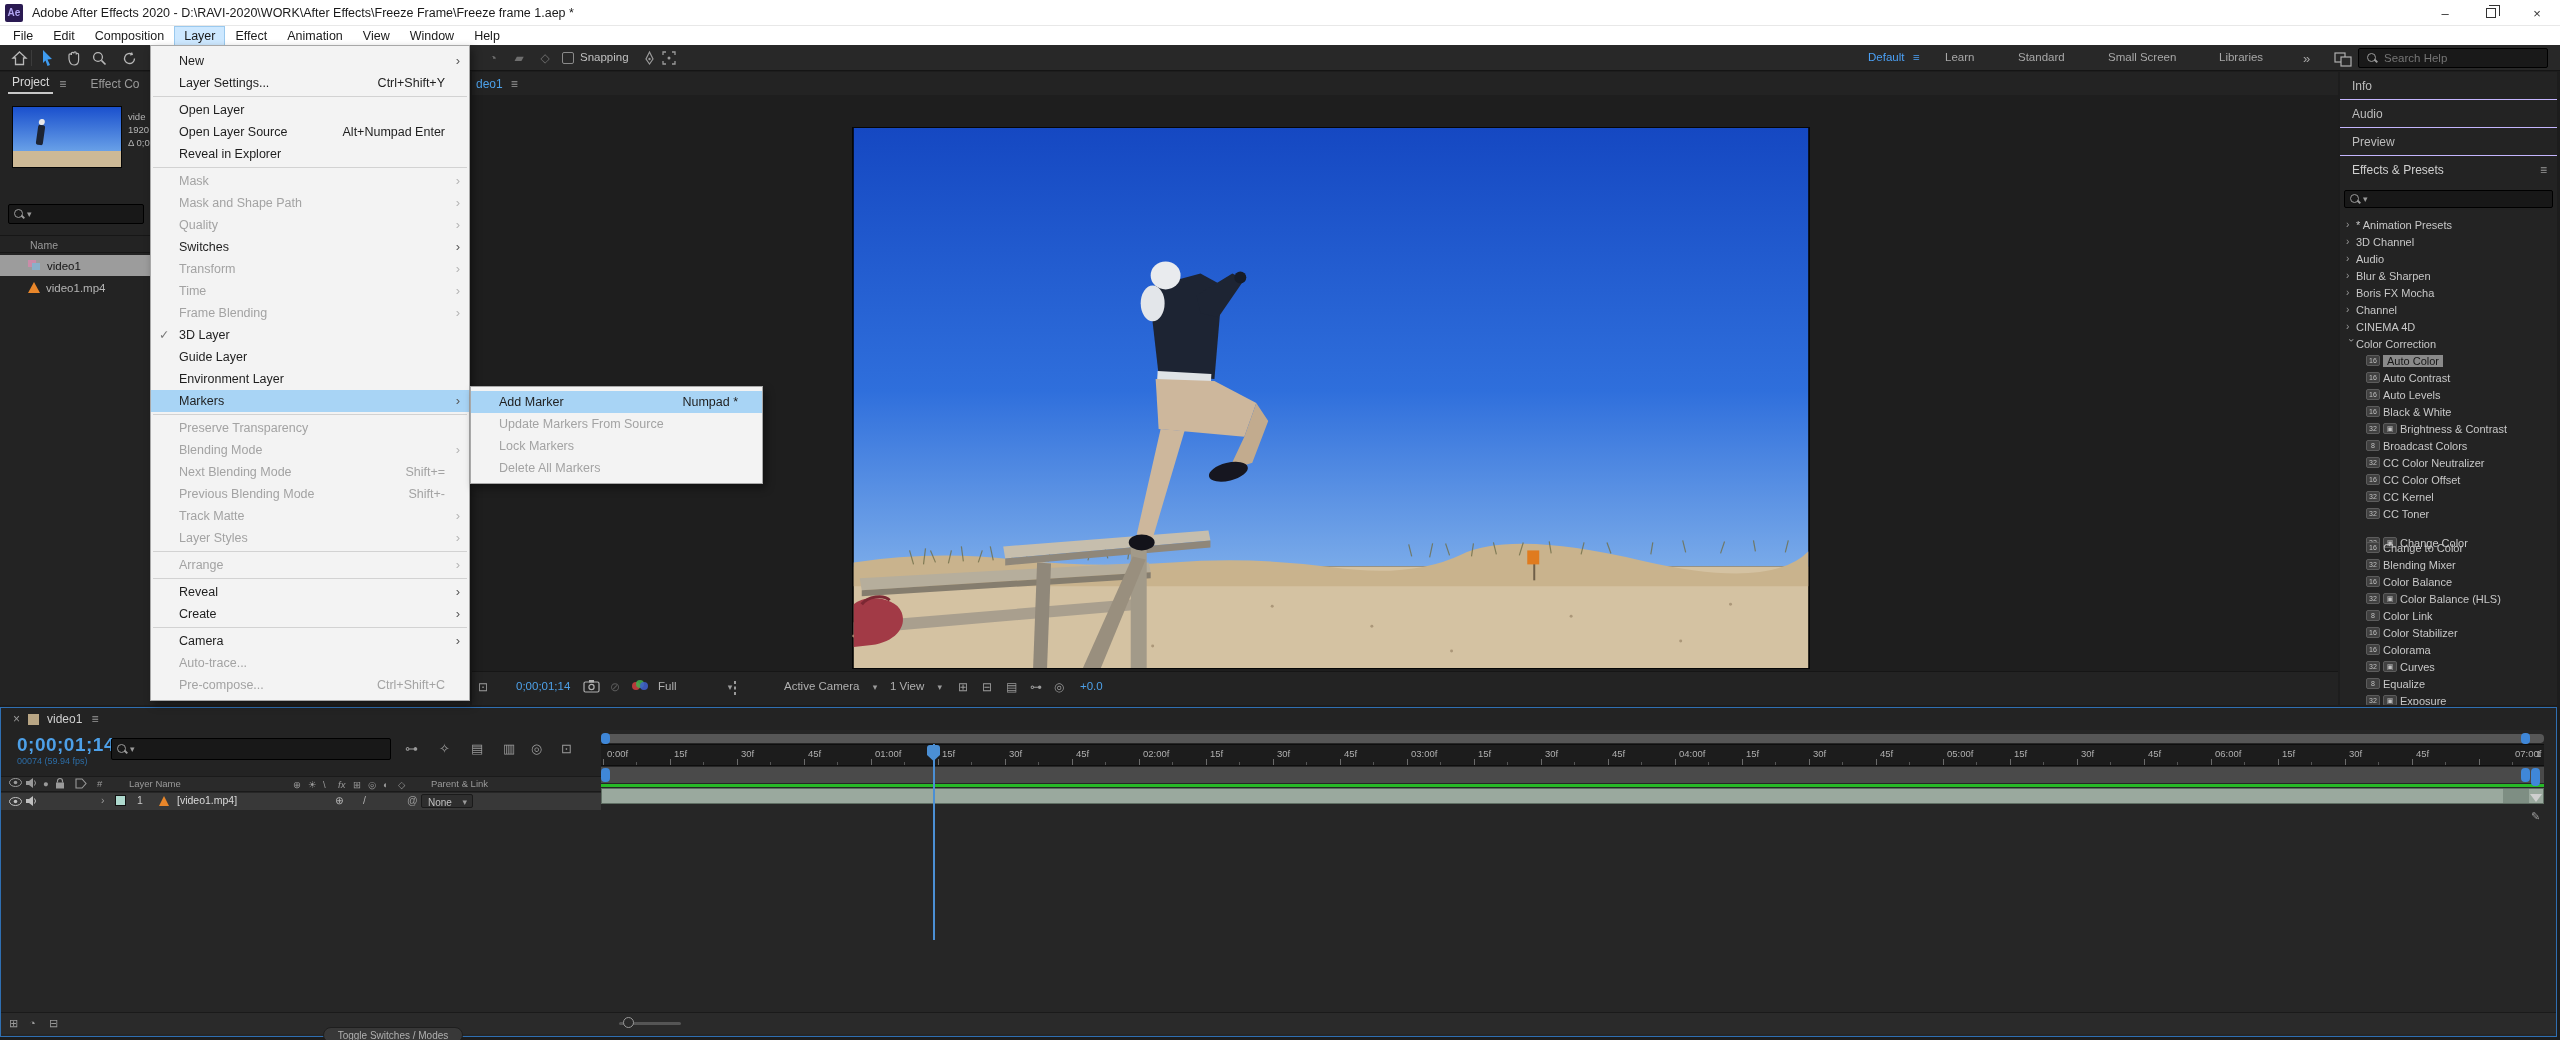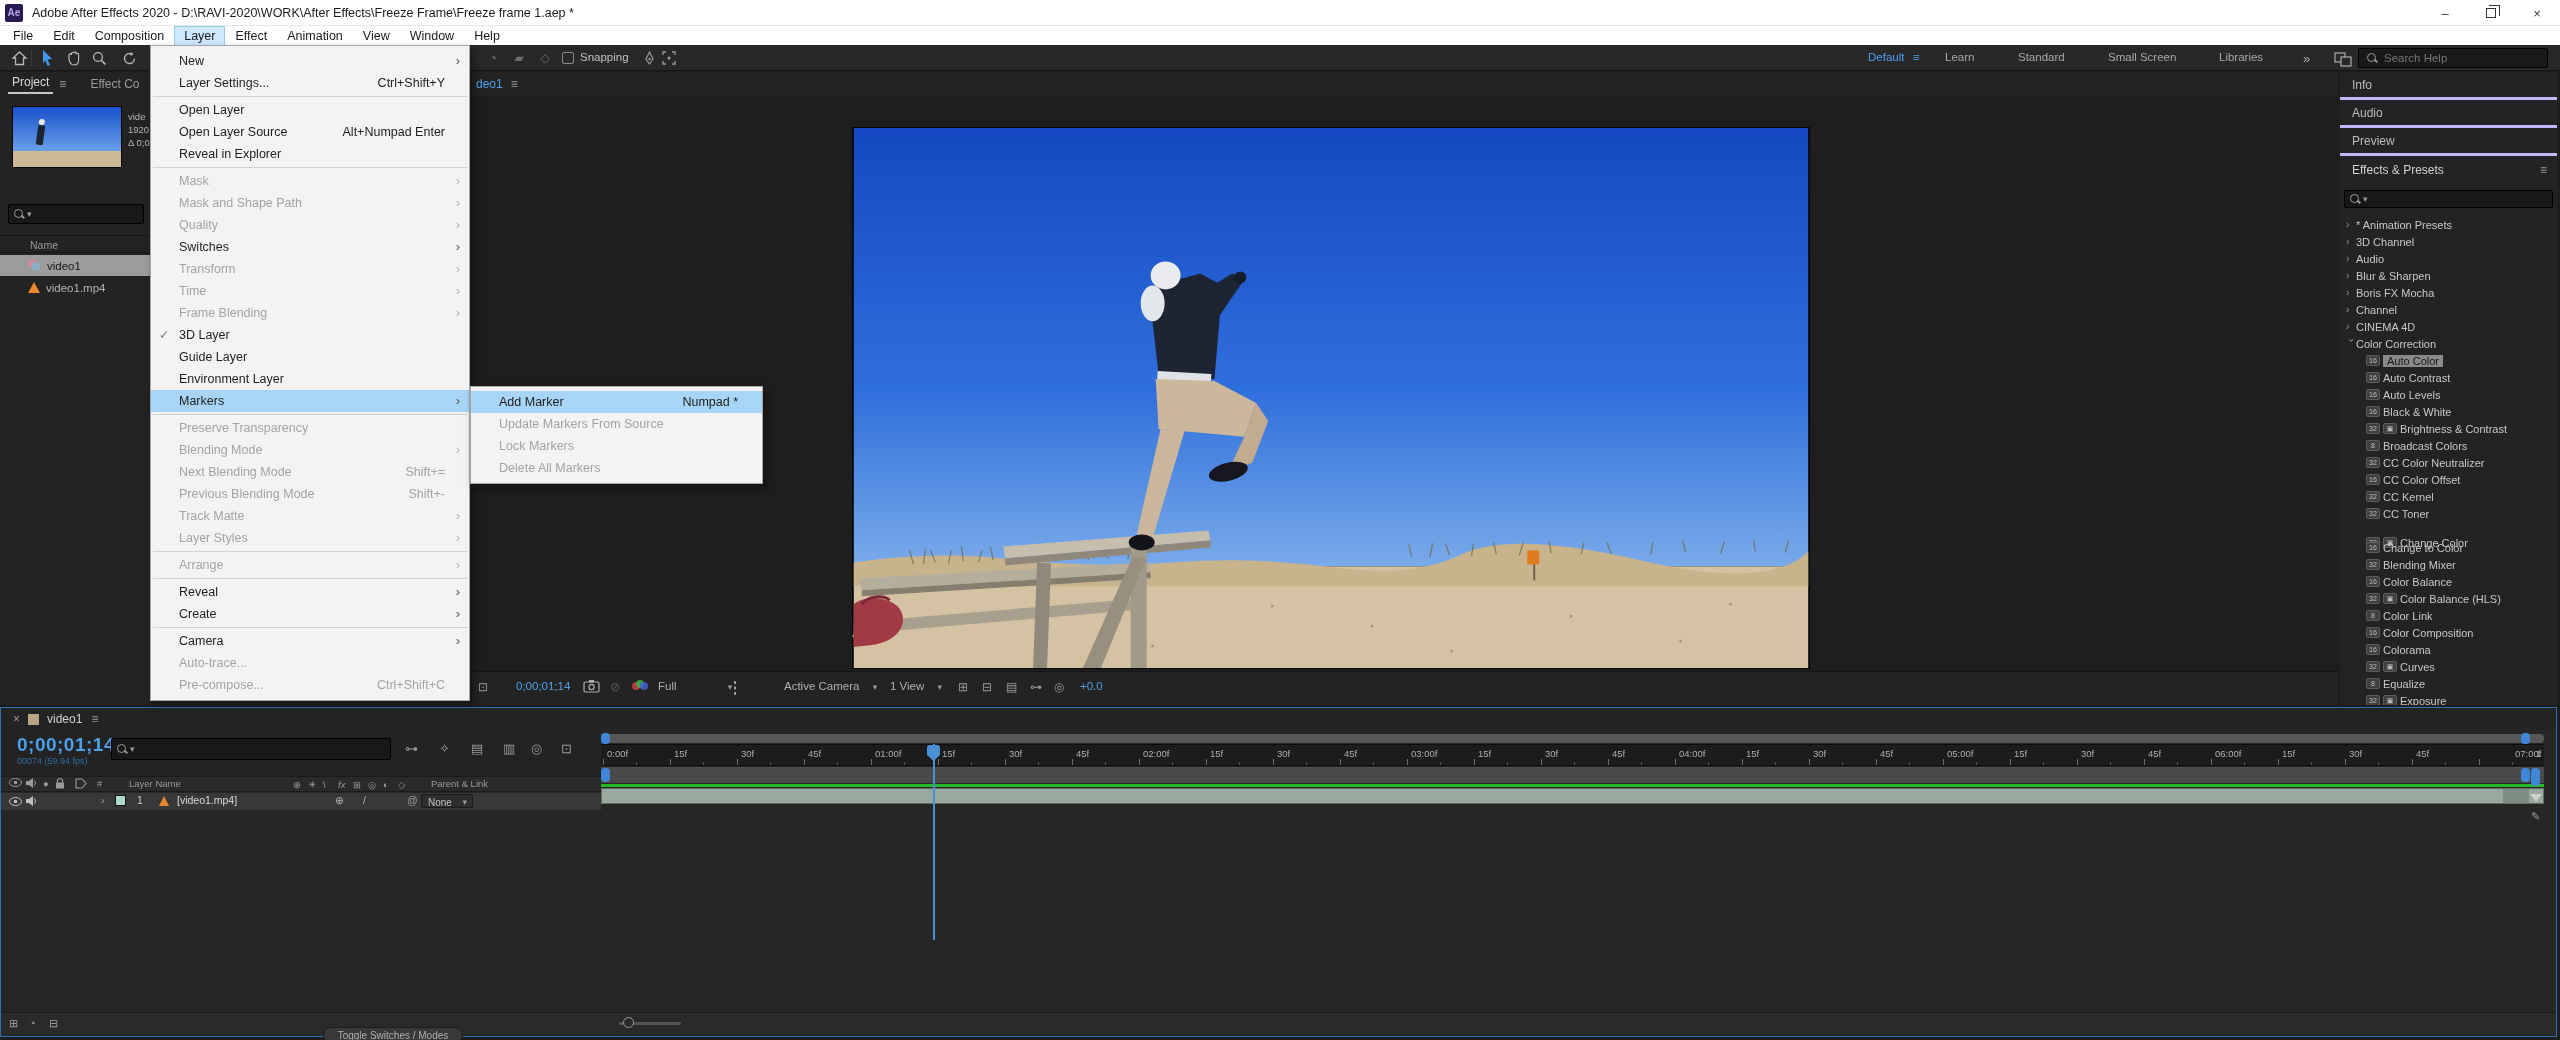--- a/index.html
+++ b/index.html
@@ -79,21 +79,21 @@
   .cbt { position:absolute; top:8px; }
   .cbt.blue { color:#4da0e8; }
   .ddcaret { color:#9a9a9a; font-size:9px; }
   .rgb-dots { position:relative; width:16px; height:12px; }
   .rgb-dots i { position:absolute; width:8px; height:8px; border-radius:50%; opacity:.85;}
   .checker { width:14px; height:12px;
      background:conic-gradient(#888 0 25%, #444 0 50%, #888 0 75%, #444 0); }
   .roi { width:13px; height:11px; border:1px dashed #9a9a9a; }
 
   
-  .rp-row { position:absolute; left:0; width:100%; height:28px; border-bottom:3px solid #c4b5fd;
+  .rp-row { position:absolute; left:0; width:100%; height:28px; border-bottom:1px solid #c4b5fd;
             color:#bcbcbc; font-size:12px; display:flex; align-items:center; }
   .rp-row .lbl { margin-left:12px; }
   .fx-search { position:absolute; left:4px; top:118px; width:209px; height:18px; }
   .fx-list { position:absolute; left:0; top:142px; width:100%; bottom:0; overflow:hidden;
              font-size:11px; color:#c8c8c8; }
   .fxrow { position:absolute; left:0; width:100%; height:17px; display:flex; align-items:center; }
   .fxrow .chev { color:#9a9a9a; font-size:10px; width:10px; margin-left:6px; flex:none;}
   .fxrow .chev.open { display:inline-block; transform:rotate(90deg); }
   .badge { width:14px; height:11px; background:#404040; border:1px solid #5c5c5c; border-radius:2px;
            font-size:7px; color:#c0c0c0; text-align:center; line-height:9px; margin-right:3px; flex:none; }
@@ -501,21 +501,21 @@
           <span class="badge">32</span>
           <span class="badge">▣</span>
           <span class="fxname">Color Balance (HLS)</span>
         </div>
         <div class="fxrow" style="top: 393px; padding-left: 26px;">
           <span class="badge">8</span>
           <span class="fxname">Color Link</span>
         </div>
         <div class="fxrow" style="top: 410px; padding-left: 26px;">
           <span class="badge">16</span>
-          <span class="fxname">Color Composition</span>
+          <span class="fxname">Color Stabilizer</span>
         </div>
         <div class="fxrow" style="top: 427px; padding-left: 26px;">
           <span class="badge">16</span>
           <span class="fxname">Colorama</span>
         </div>
         <div class="fxrow" style="top: 444px; padding-left: 26px;">
           <span class="badge">32</span>
           <span class="badge">▣</span>
           <span class="fxname">Curves</span>
         </div>

